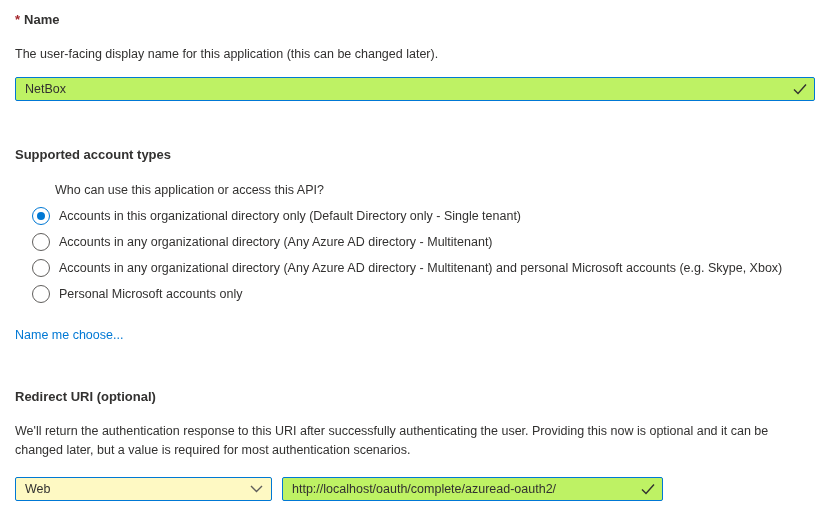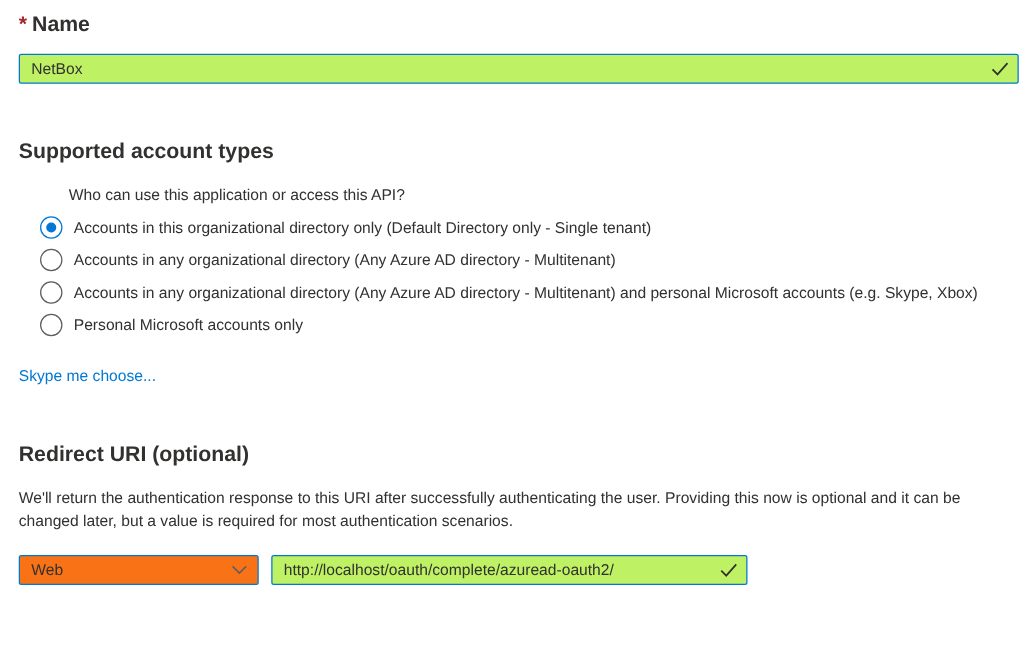--- a/index.html
+++ b/index.html
@@ -6,21 +6,21 @@
   html, body { width: 829px; height: 516px; }
   body {
     background: #ffffff;
     font-family: "Liberation Sans", sans-serif;
     color: #323130;
     overflow: hidden;
   }
   .page { padding: 10px 14px 0 15px; }
 
   .section-heading {
-    font-size: 17px;
+    font-size: 13px;
     font-weight: 600;
     color: #323130;
     line-height: 20px;
   }
   .required-marker { color: #a4262c; margin-right: 4px; font-weight: 600; }
   .desc {
     font-size: 12.5px;
     color: #323130;
     line-height: 19px;
     margin-top: 15px;
@@ -91,45 +91,46 @@
   }
 
   .uri-row {
     display: flex;
     gap: 10px;
     margin-top: 17px;
     align-items: center;
   }
   .select-box {
     position: relative;
-    width: 192px;
+    width: 257px;
     height: 24px;
     border: 1px solid #0078d4;
     border-radius: 2px;
-    background: #f97316;
+    background: #fef9c3;
     display: flex;
     align-items: center;
     padding: 0 28px 0 9px;
     font-size: 12.5px;
     color: #323130;
     cursor: pointer;
   }
   .uri-field { position: relative; width: 381px; }
 
   svg.glyph { display: block; }
 </style>
 </head>
 <body>
 
 <div class="page">
 
   <div>
     <div class="section-heading">
       <span class="required-marker">*</span><span>Name</span>
     </div>
+    <div class="desc">The user-facing display name for this application (this can be changed later).</div>
     <div class="field full">
       <input class="txt-input" type="text" value="NetBox" style="">
       <span class="icon-right">
         <svg class="glyph" width="14" height="12" viewBox="0 0 14 12">
           <polyline points="1,6.5 5,10.5 13,1.5" fill="none" stroke="#323130" stroke-width="1.4"></polyline>
         </svg>
       </span>
     </div>
   </div>
 
@@ -147,21 +148,21 @@
     </div>
     <div class="radio-row">
       <span class="radio"></span>
       <span class="radio-label">Accounts in any organizational directory (Any Azure AD directory - Multitenant) and personal Microsoft accounts (e.g. Skype, Xbox)</span>
     </div>
     <div class="radio-row">
       <span class="radio"></span>
       <span class="radio-label">Personal Microsoft accounts only</span>
     </div>
 
-    <a class="link">Skype me choose...</a>
+    <a class="link">Name me choose...</a>
   </div>
 
   <div class="group">
     <div class="section-heading">Redirect URI (optional)</div>
     <div class="desc">We'll return the authentication response to this URI after successfully authenticating the user. Providing this now is optional and it can be changed later, but a value is required for most authentication scenarios.</div>
 
     <div class="uri-row">
       <div class="select-box">
         <span>Web</span>
         <span class="icon-right">

